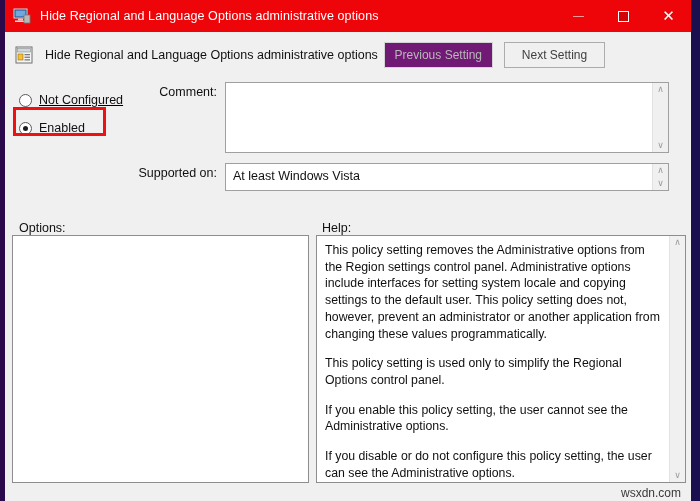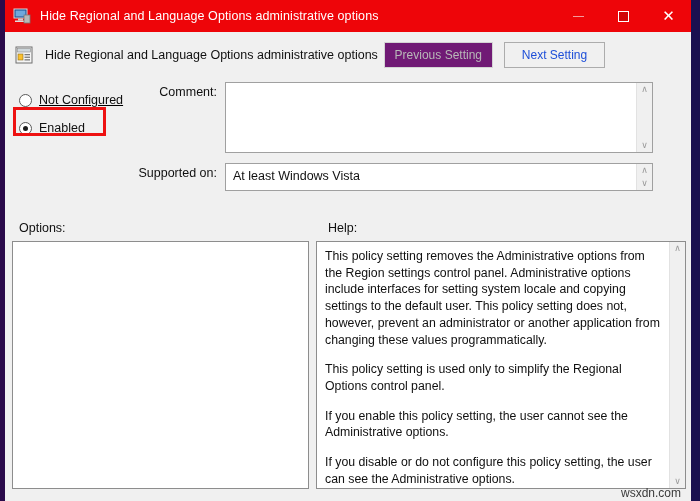--- a/index.html
+++ b/index.html
@@ -84,21 +84,21 @@
   }
   .nav-buttons { display: flex; gap: 11px; padding-right: 86px; flex: 0 0 auto; }
   .nav-btn {
     height: 26px;
     min-width: 101px;
     padding: 0 10px;
     font-size: 12px;
     font-family: "Liberation Sans", sans-serif;
     background: #f0f0f0;
     border: 1px solid #acacac;
-    color: #1d4ed8;
+    color: #404040;
     display: flex;
     align-items: center;
     justify-content: center;
     white-space: nowrap;
   }
   .nav-btn.disabled { color: #b8b8b8; border-color: #d4d4d4; background: #701a75; }
 
   
   .top-section {
     position: relative;
@@ -140,21 +140,21 @@
   .highlight-box {
     position: absolute;
     left: 8px;
     top: 29px;
     width: 93px;
     height: 29px;
     border: 3px solid #ee1111;
     pointer-events: none;
   }
 
-  .fields-col { flex: 1 1 auto; padding-right: 16px; }
+  .fields-col { flex: 1 1 auto; padding-right: 0; }
   .field-row { display: flex; align-items: flex-start; }
   .field-label {
     width: 90px;
     flex: 0 0 auto;
     text-align: right;
     padding-right: 8px;
     font-size: 12.5px;
     color: #101010;
     padding-top: 3px;
   }
@@ -194,22 +194,21 @@
     font-family: "DejaVu Sans", sans-serif;
   }
 
   .spacer-row { height: 10px; }
 
   
   .labels-row {
     display: flex;
     padding-left: 14px;
     padding-top: 13px;
-    padding-bottom: 6px;
-    gap: 6px;
+    padding-bottom: 0;
   }
   .options-label { width: 303px; flex: 0 0 auto; font-size: 12.5px; color: #101010; }
   .help-label { font-size: 12.5px; color: #101010; }
 
   
   .panes {
     display: flex;
     padding-left: 7px;
     gap: 7px;
     height: 248px;

